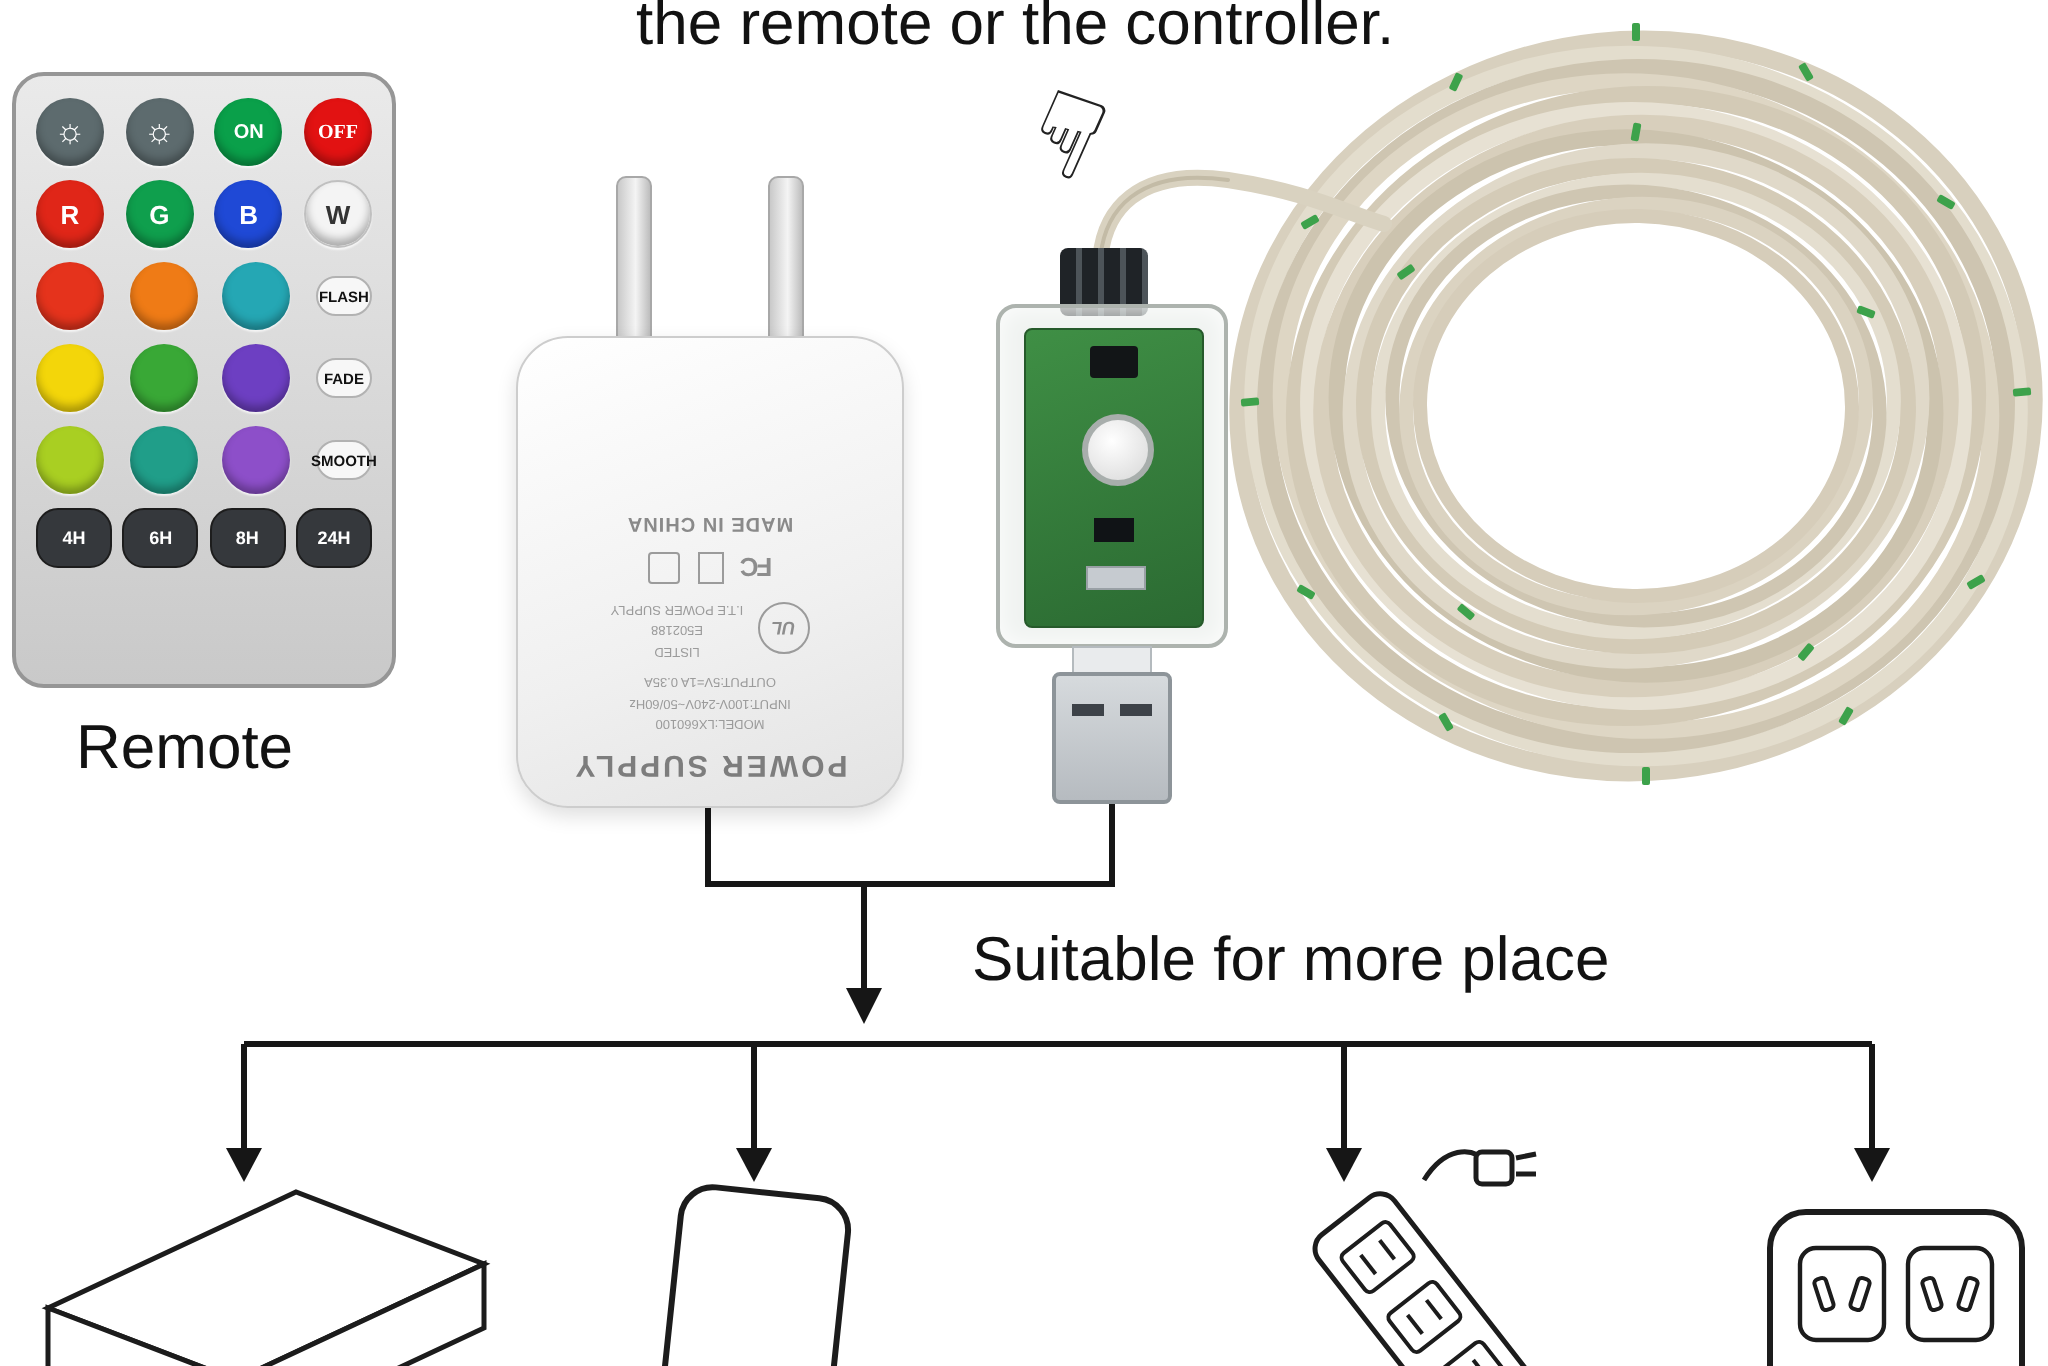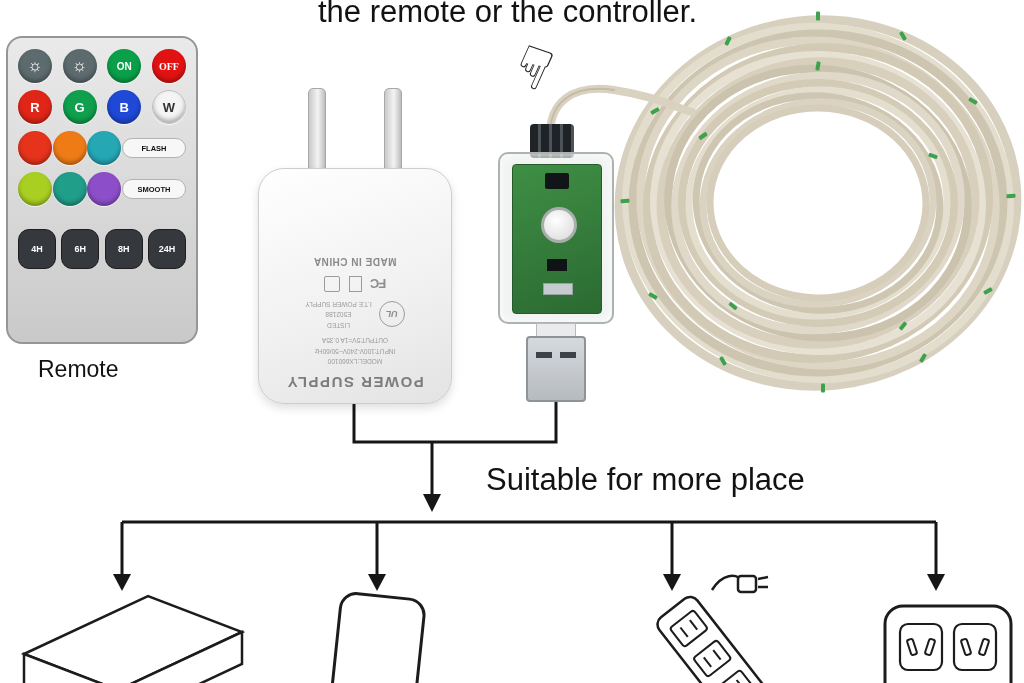--- a/index.html
+++ b/index.html
@@ -1,39 +1,39 @@
 <!DOCTYPE html>
 <html><head>
 <meta charset="utf-8">
 <style>
   html,body{margin:0;padding:0;background:#fff;}
   .page{position:relative;width:1024px;height:683px;background:#fff;overflow:hidden;
         font-family:"Liberation Sans",sans-serif;color:#111;}
   .caption{position:absolute;color:#121212;z-index:3;white-space:nowrap;}
   #top-caption{left:318px;top:-6px;font-size:31px;}
   #suitable-caption{left:486px;top:462px;font-size:31px;}
-  #remote-label{left:38px;top:356px;font-size:23px;}
+  #remote-label{left:38px;top:356px;font-size:31px;}
   #pointing-hand{position:absolute;left:516px;top:40px;font-size:56px;color:#222;
                  transform:rotate(24deg);z-index:3;line-height:1;}
 
   
   .remote{position:absolute;left:6px;top:36px;width:192px;height:308px;z-index:2;
           background:linear-gradient(180deg,#eaeaea,#c9c9c9);
           border:2px solid #969696;border-radius:16px;padding:11px 10px;box-sizing:border-box;}
   .r-row{display:flex;justify-content:space-between;align-items:center;margin-bottom:7px;}
   .rbtn{width:34px;height:34px;border-radius:50%;display:flex;align-items:center;justify-content:center;
         font-weight:bold;font-size:10px;color:#fff;
         box-shadow:inset 0 -3px 4px rgba(0,0,0,.30),0 1px 1px rgba(255,255,255,.7);}
   .rbtn.sun{font-size:17px;}
   .rbtn.letter{font-size:13px;}
   .rbtn.w{color:#333;border:1px solid #c0c0c0;box-sizing:border-box;}
-  .pill{width:64px;height:20px;border-radius:10px;background:#f7f7f7;border:1px solid #b2b2b2;
+  .pill{width:28px;height:20px;border-radius:10px;background:#f7f7f7;border:1px solid #b2b2b2;
         color:#111;font-size:7.5px;font-weight:bold;display:flex;align-items:center;justify-content:center;
         box-sizing:border-box;}
-  .pill.dark{background:#35383c;color:#fff;border-color:#1d1d1d;width:38px;height:40px;border-radius:11px;font-size:9px;margin-top:16px;}
+  .pill.dark{background:#35383c;color:#fff;border-color:#1d1d1d;width:38px;height:30px;border-radius:11px;font-size:9px;}
 
   
   .adapter{position:absolute;left:258px;top:88px;width:192px;height:314px;z-index:2;}
   .prong{position:absolute;top:0;width:16px;height:86px;border:1px solid #a8a8a8;border-radius:5px 5px 2px 2px;
          background:linear-gradient(90deg,#c9c9c9,#f4f4f4 55%,#bdbdbd);}
   .prong.left{left:50px;}.prong.right{left:126px;}
   .adapter-body{position:absolute;top:80px;left:0;width:192px;height:234px;
           background:linear-gradient(160deg,#ffffff,#f0f0f0 60%,#e3e3e3);
           border:1px solid #cdcdcd;border-radius:26px;box-shadow:0 4px 10px rgba(0,0,0,.13);}
   .adapter-label{position:absolute;left:16px;right:16px;top:12px;bottom:12px;
@@ -149,20 +149,26 @@
       <span class="rbtn letter" style="background: rgb(31, 73, 214);">B</span>
       <span class="rbtn letter w" style="background: rgb(244, 244, 244);">W</span>
     </div>
     <div class="r-row">
       <span class="rbtn" style="background: rgb(229, 51, 28);"></span>
       <span class="rbtn" style="background: rgb(239, 123, 22);"></span>
       <span class="rbtn" style="background: rgb(37, 167, 180);"></span>
       <span class="pill">FLASH</span>
     </div>
     <div class="r-row">
+      <span class="rbtn" style="background: rgb(243, 214, 10);"></span>
+      <span class="rbtn" style="background: rgb(57, 168, 54);"></span>
+      <span class="rbtn" style="background: rgb(109, 63, 194);"></span>
+      <span class="pill">FADE</span>
+    </div>
+    <div class="r-row">
       <span class="rbtn" style="background: rgb(169, 207, 34);"></span>
       <span class="rbtn" style="background: rgb(32, 158, 137);"></span>
       <span class="rbtn" style="background: rgb(141, 79, 201);"></span>
       <span class="pill">SMOOTH</span>
     </div>
     <div class="r-row">
       <span class="pill dark">4H</span>
       <span class="pill dark">6H</span>
       <span class="pill dark">8H</span>
       <span class="pill dark">24H</span>

